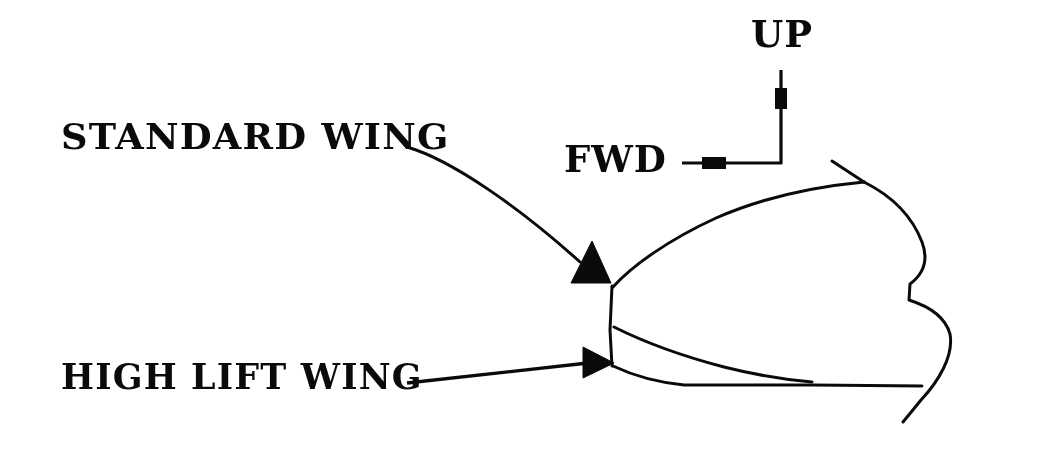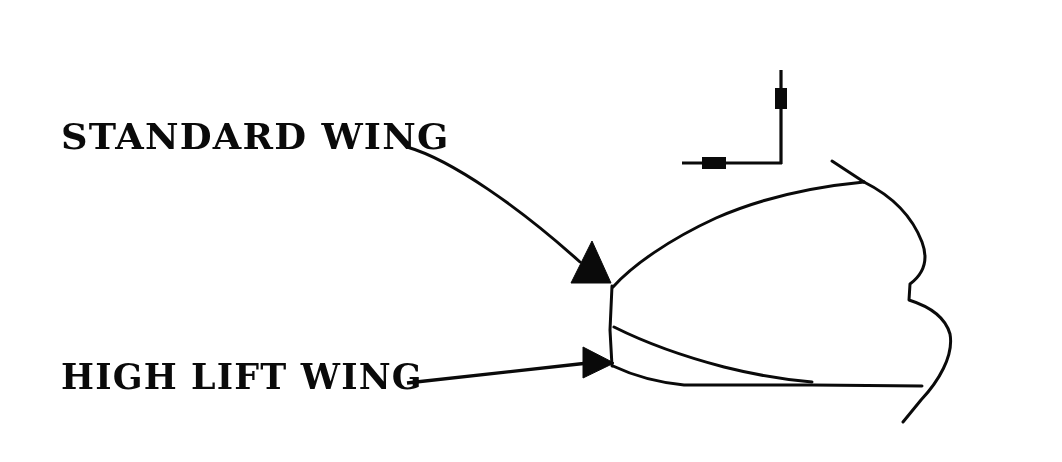--- a/index.html
+++ b/index.html
@@ -113,15 +113,17 @@
 
       <path d="M 613 366 C 632 375, 654 382, 684 385
                L 812 385 L 922 386"></path>
     </g>
   </svg>
 
   <div class="diagram-label" id="label-standard-wing">STANDARD WING</div>
 
   <div class="diagram-label" id="label-high-lift-wing">HIGH LIFT WING</div>
 
+  <div class="diagram-label" id="label-up">UP</div>
 
+  <div class="diagram-label" id="label-fwd">FWD</div>
 
 </div>
 
 </body></html>

